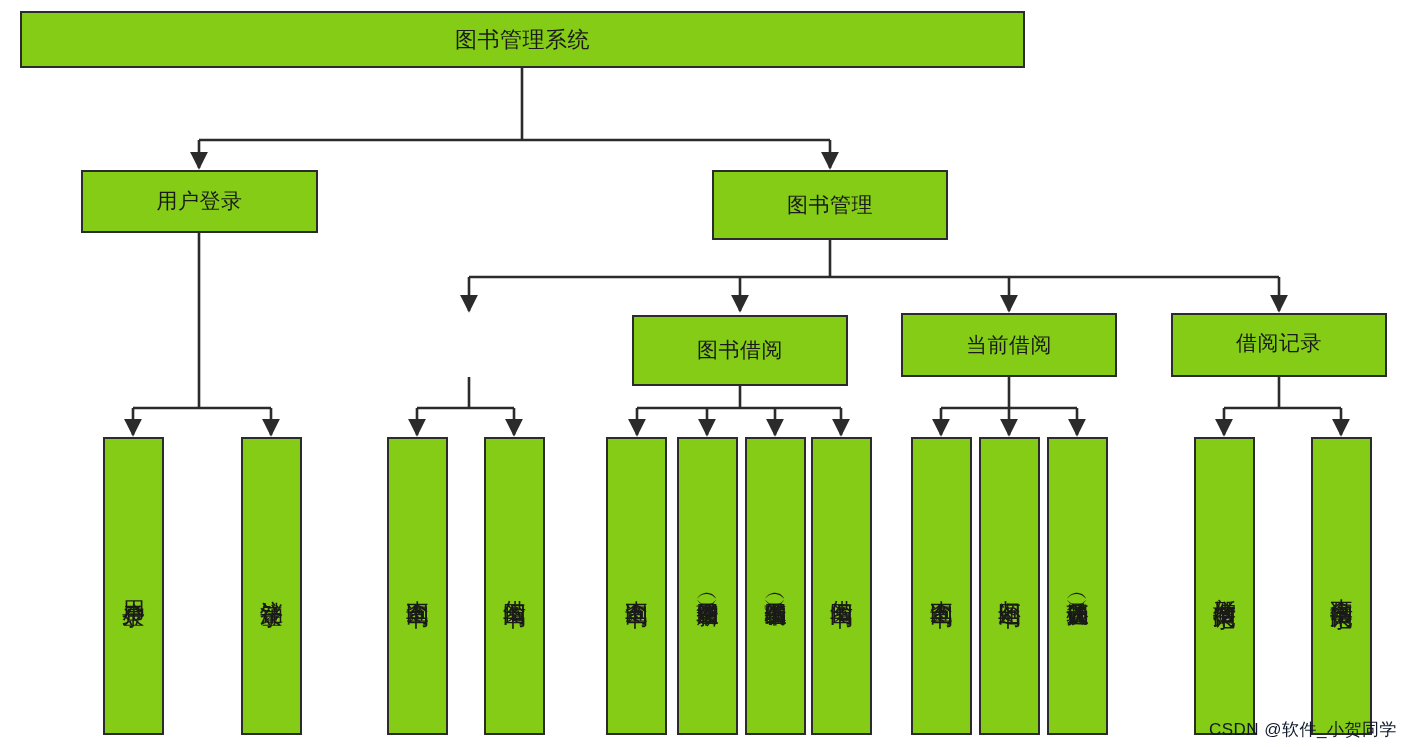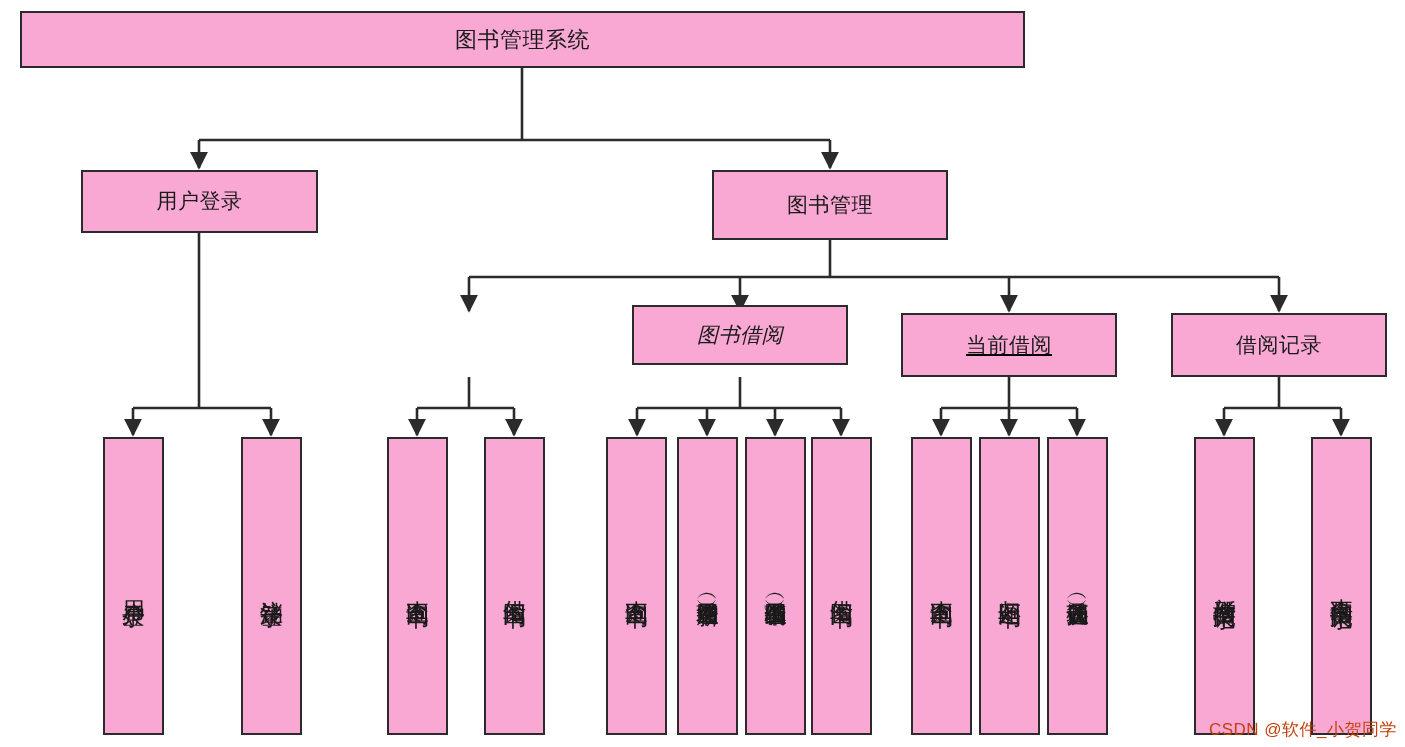--- a/index.html
+++ b/index.html
@@ -21,21 +21,21 @@
     position: absolute;
     left: 0;
     top: 0;
     width: 1405px;
     height: 747px;
     pointer-events: none;
   }
   .node {
     position: absolute;
     box-sizing: border-box;
-    background: #f9a8d4;
+    background: #84cc16;
     border: 2px solid #2b2b2b;
     display: flex;
     align-items: center;
     justify-content: center;
     z-index: 2;
   }
   .node-label {
     color: #1a1a1a;
     text-align: center;
     line-height: 1.18;
@@ -61,21 +61,21 @@
   }
   .node.vert.tight .node-label {
     font-size: 22px;
     letter-spacing: 0px;
   }
   .watermark {
     position: absolute;
     right: 8px;
     bottom: 6px;
     font-size: 17px;
-    color: #c2410c;
+    color: #0f172a;
     letter-spacing: 0.5px;
     z-index: 3;
     white-space: nowrap;
   }
 </style>
 </head>
 <body>
 
 <div id="canvas">
 
@@ -133,27 +133,27 @@
     <span class="node-label">图书管理系统</span>
   </div>
 
   <div class="node horiz" style="left:81px; top:170px; width:237px; height:63px;">
     <span class="node-label">用户登录</span>
   </div>
   <div class="node horiz" style="left:712px; top:170px; width:236px; height:70px;">
     <span class="node-label">图书管理</span>
   </div>
 
-  <div class="node horiz" style="left:632px; top:305px; width:216px; height:60px;font-style:italic;">
+  <div class="node horiz" style="left:632px; top:315px; width:216px; height:71px;">
     <span class="node-label">图书借阅</span>
   </div>
-  <div class="node horiz" style="left:901px; top:313px; width:216px; height:64px;text-decoration:underline;">
+  <div class="node horiz" style="left:901px; top:313px; width:216px; height:64px;">
     <span class="node-label">当前借阅</span>
   </div>
-  <div class="node horiz" style="left:1171px; top:313px; width:216px; height:64px;">
+  <div class="node horiz" style="left:1171px; top:313px; width:216px; height:64px;font-family:Liberation Mono, monospace;">
     <span class="node-label">借阅记录</span>
   </div>
 
   <div class="node vert" style="left:103px; top:437px; width:61px; height:298px;">
     <span class="node-label">用户登录</span>
   </div>
   <div class="node vert" style="left:241px; top:437px; width:61px; height:298px;">
     <span class="node-label">注销登录</span>
   </div>
 

